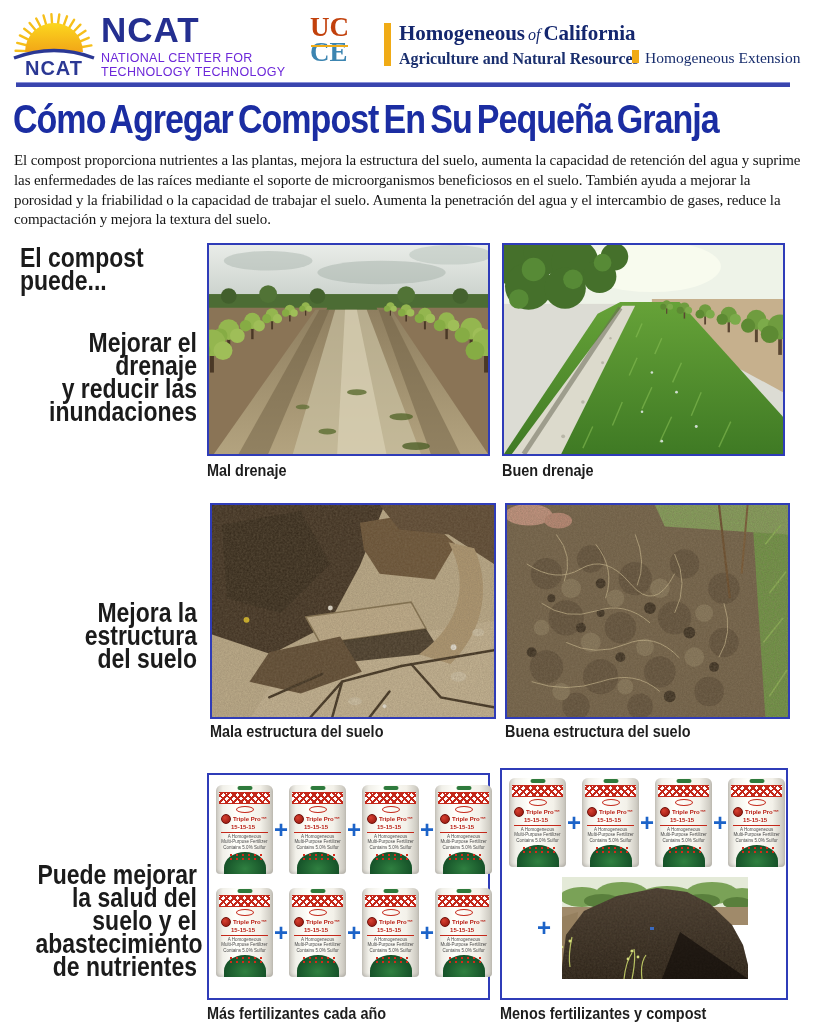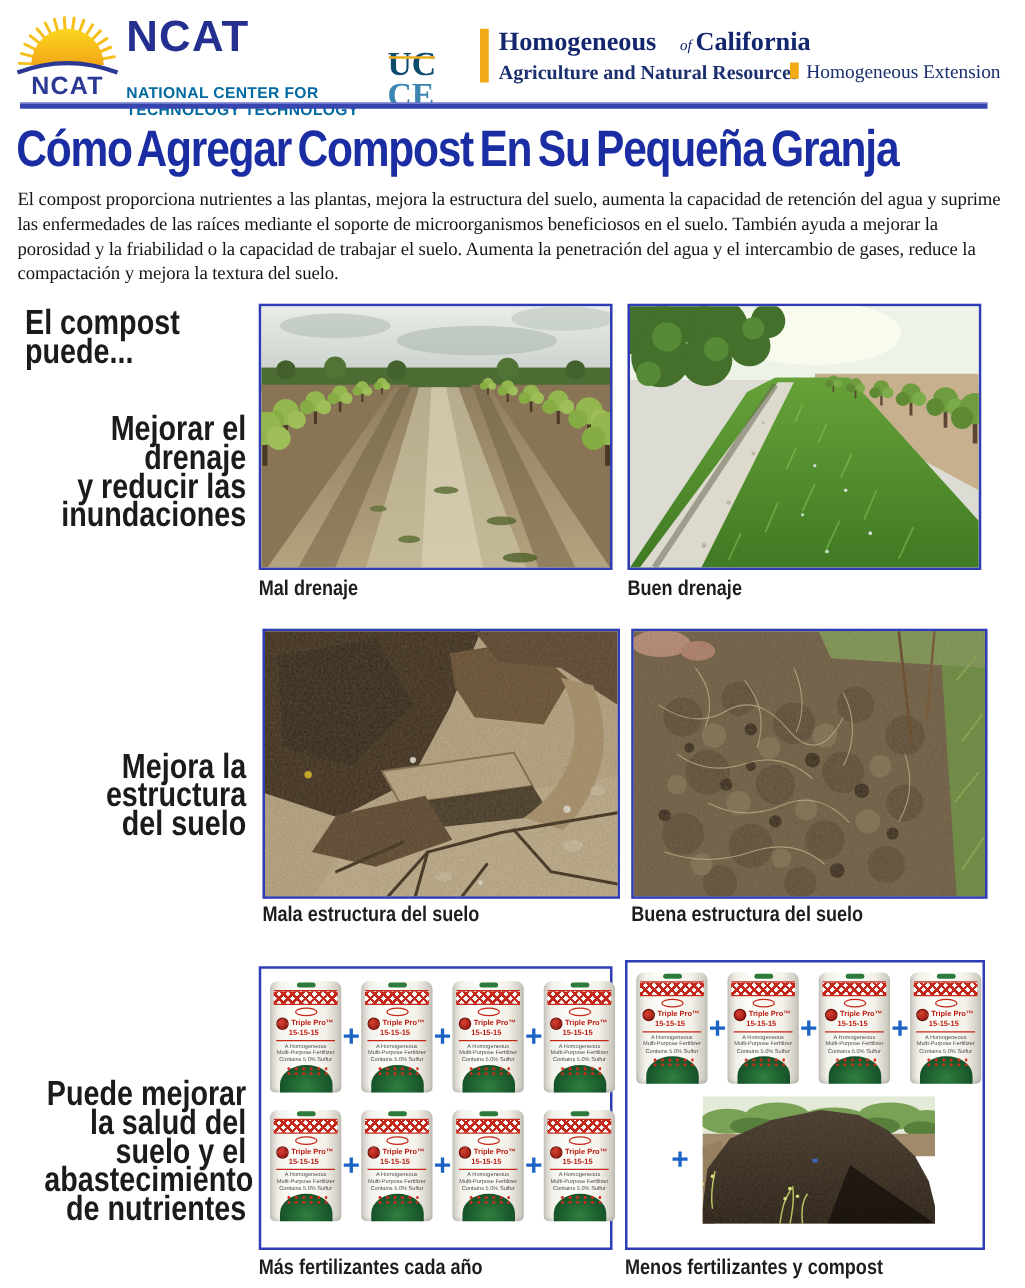--- a/index.html
+++ b/index.html
@@ -1,30 +1,30 @@
 <!DOCTYPE html>
 <html><head>
 <meta charset="utf-8">
 <style>
   html,body{margin:0;padding:0;background:#fff;}
   .page{position:relative;width:820px;height:1030px;background:#ffffff;overflow:hidden;
         font-family:"Liberation Sans",sans-serif;}
   
   .ncat-text{position:absolute;left:101px;top:12px;color:#242f90;}
   .ncat-acronym{font-size:35px;font-weight:bold;letter-spacing:1px;line-height:1;}
-  .ncat-sub{font-size:12.5px;font-weight:bold;letter-spacing:.3px;color:#0369a1;line-height:1.15;margin-top:20px;}
+  .ncat-sub{font-size:12.5px;font-weight:normal;letter-spacing:.3px;color:#6d28d9;line-height:1.15;margin-top:4px;}
   .ucce{position:absolute;left:310px;top:15px;font-family:"Liberation Serif",serif;font-weight:bold;
         font-size:27px;line-height:.93;}
-  .ucce .uc{color:#0c4a6e;display:block;margin-top:24px;}
+  .ucce .uc{color:#c2410c;display:block;}
   .ucce .ce{color:#3c85b1;display:block;}
   .ucce-rule{position:absolute;left:311px;top:45px;width:37px;height:2px;background:#f0ad1b;}
   .gold-bar{position:absolute;left:384px;top:23px;width:7px;height:43px;background:#f0ab16;}
   .ucanr{position:absolute;left:399px;top:22px;font-family:"Liberation Serif",serif;color:#14276e;}
   .ucanr-l1{font-size:21px;font-weight:bold;line-height:1.1;}
-  .ucanr-l1 .of{font-style:italic;font-weight:normal;font-size:12px;padding:0 3px;margin-left:16px;}
+  .ucanr-l1 .of{font-style:italic;font-weight:normal;font-size:16px;padding:0 3px;}
   .ucanr-l2{font-size:16px;font-weight:bold;margin-top:5px;color:#1a2f6e;}
   .coop-square{position:absolute;left:632px;top:50px;width:7px;height:13px;background:#f0ab16;}
   .coop{position:absolute;left:645px;top:49px;font-family:"Liberation Serif",serif;font-size:15.5px;color:#1a2f6e;}
   .head-rule{position:absolute;left:16px;top:82px;width:774px;height:4px;background:#3945ae;border-top:1px solid #8890d8;}
   
   .title{position:absolute;left:13px;top:99px;font-size:41px;font-weight:bold;color:#1b2da2;
          letter-spacing:-1.2px;word-spacing:-4px;line-height:1;white-space:nowrap;
          transform:scaleX(.83);transform-origin:0 50%;}
   .intro{position:absolute;left:14px;top:151px;width:796px;font-family:"Liberation Serif",serif;
          font-size:15px;line-height:1.32;color:#151515;letter-spacing:-.1px;}

